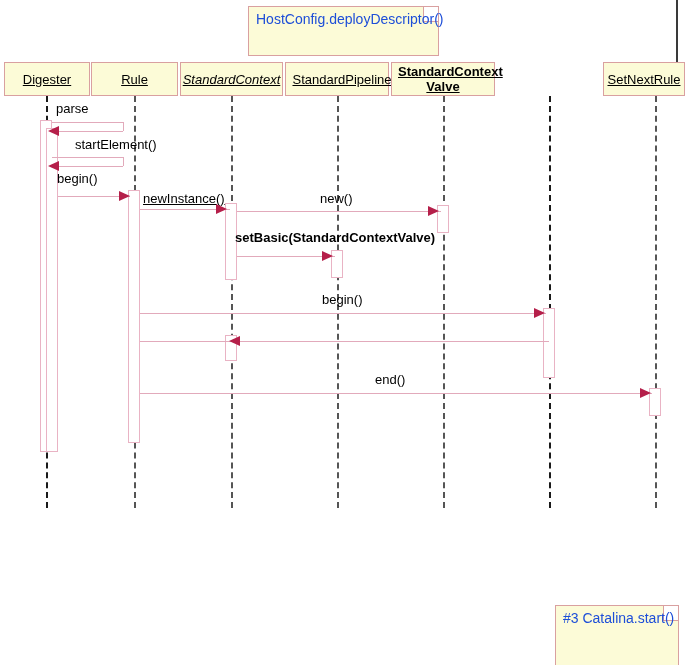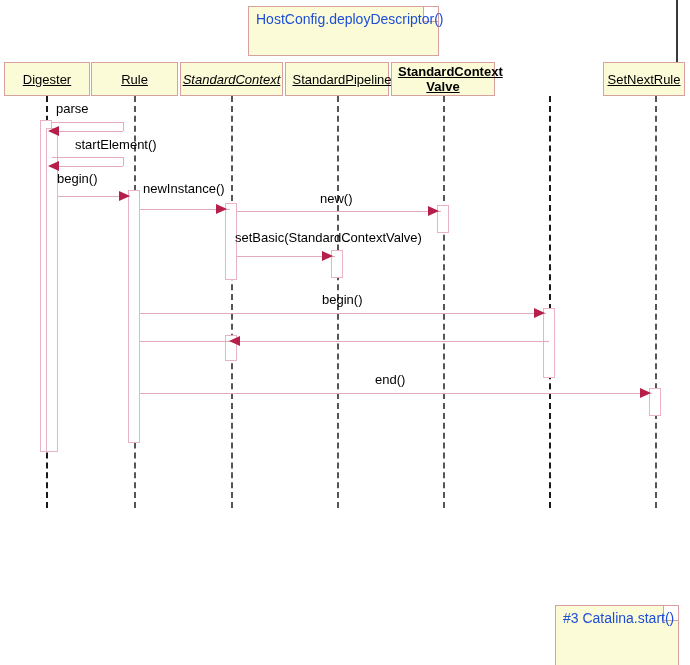--- a/index.html
+++ b/index.html
@@ -179,32 +179,32 @@
   <div class="msglabel" style="left:57px; top:137px;margin-left:18px;">startElement()</div>
 
   <div class="msgline" style="left:52px; top:157px; width:71px;"></div>
   <div class="msgvert" style="left:123px; top:157px; height:9px;"></div>
   <div class="msgline" style="left:58px; top:166px; width:65px;"></div>
   <div class="arrowhead left" style="left:48px; top:161px;"></div>
   <div class="msglabel" style="left:57px; top:171px;">begin()</div>
 
   <div class="msgline" style="left:58px; top:196px; width:72px;"></div>
   <div class="arrowhead right" style="left:119px; top:191px;"></div>
-  <div class="msglabel" style="left:143px; top:181px;">newInstance()</div>
+  <div class="msglabel" style="left:143px; top:191px;text-decoration:underline;">newInstance()</div>
 
   <div class="msgline" style="left:140px; top:209px; width:90px;"></div>
   <div class="arrowhead right" style="left:216px; top:204px;"></div>
 
   <div class="msgline" style="left:237px; top:211px; width:204px;"></div>
   <div class="arrowhead right" style="left:428px; top:206px;"></div>
   <div class="msglabel" style="left:320px; top:191px;">new()</div>
 
   <div class="msgline" style="left:237px; top:256px; width:98px;"></div>
   <div class="arrowhead right" style="left:322px; top:251px;"></div>
-  <div class="msglabel" style="left:235px; top:230px;">setBasic(StandardContextValve)</div>
+  <div class="msglabel" style="left:235px; top:230px;font-weight:bold;">setBasic(StandardContextValve)</div>
 
   <div class="msgline" style="left:140px; top:313px; width:406px;"></div>
   <div class="arrowhead right" style="left:534px; top:308px;"></div>
   <div class="msglabel" style="left:322px; top:292px;">begin()</div>
 
   <div class="msgline" style="left:140px; top:341px; width:409px;"></div>
   <div class="arrowhead left" style="left:229px; top:336px;"></div>
 
   <div class="msgline" style="left:140px; top:393px; width:512px;"></div>
   <div class="arrowhead right" style="left:640px; top:388px;"></div>

